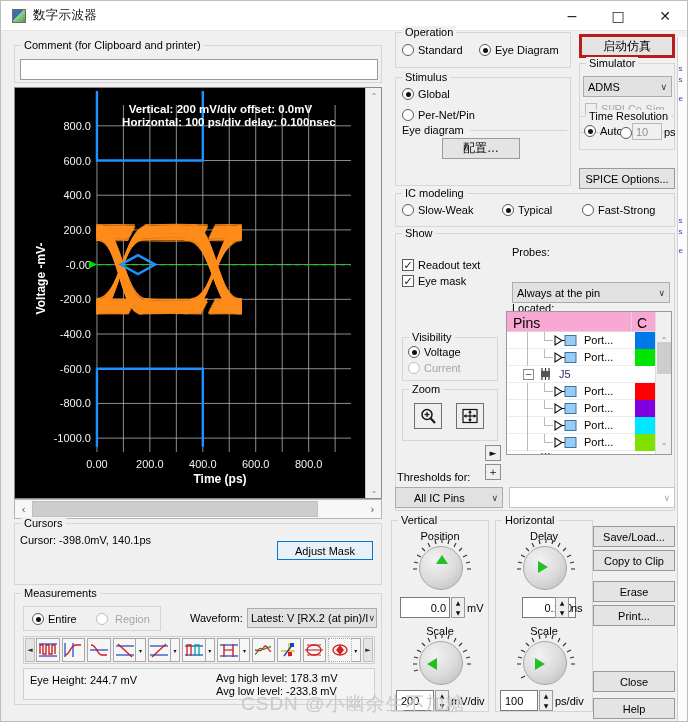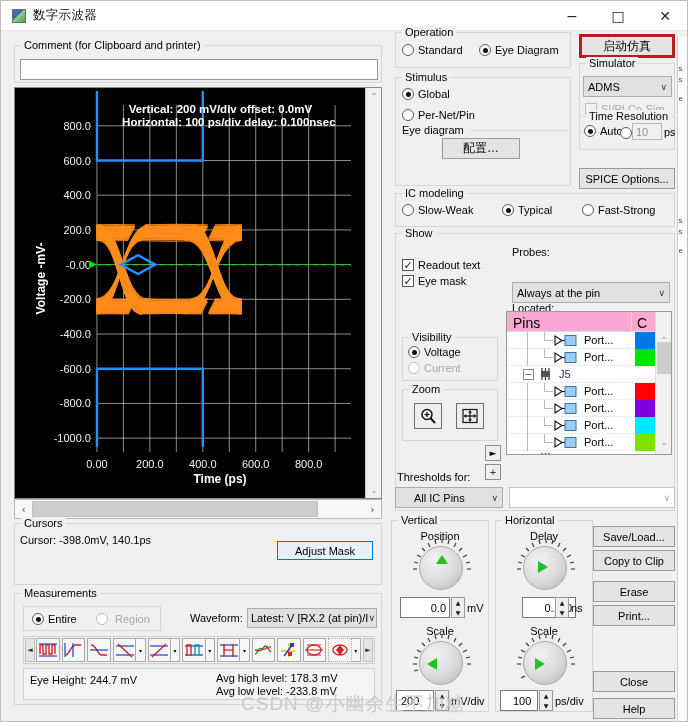--- a/index.html
+++ b/index.html
@@ -1221,21 +1221,21 @@
           <line x1="11" y1="10" x2="14" y2="13"></line>
             <line x1="6" y1="17" x2="10" y2="19"></line>
           <line x1="3" y1="24" x2="7" y2="25"></line>
             <line x1="2" y1="31" x2="6" y2="31"></line>
           <line x1="6" y1="45" x2="10" y2="43"></line>
             <line x1="60" y1="31" x2="56" y2="31"></line>
         </g>
       </svg>
       <div class="knob-ptr" style="left:11px;top:16px;border-top:6px solid transparent;border-bottom:6px solid transparent;border-left:10px solid #22c022;border-right:none;"></div>
     </div>
-    <div class="spin-input" style="left:4px;top:169px;width:38px;text-align:left;padding-left:12px;justify-content:flex-start;">100</div>
+    <div class="spin-input" style="left:4px;top:169px;width:38px;text-align:left;padding-left:4px;justify-content:flex-start;">100</div>
     <div class="spin-btns" style="left:43px;top:169px;">
       <div class="up">▲</div>
       <div class="dn">▼</div>
     </div>
     <span class="unit" style="left:59px;top:174px;">ps/div</span>
   </div>
 
   <div class="act-btn" style="top:525px">Save/Load...</div>
   <div class="act-btn" style="top:549px">Copy to Clip</div>
   <div class="act-btn" style="top:580px">Erase</div>

